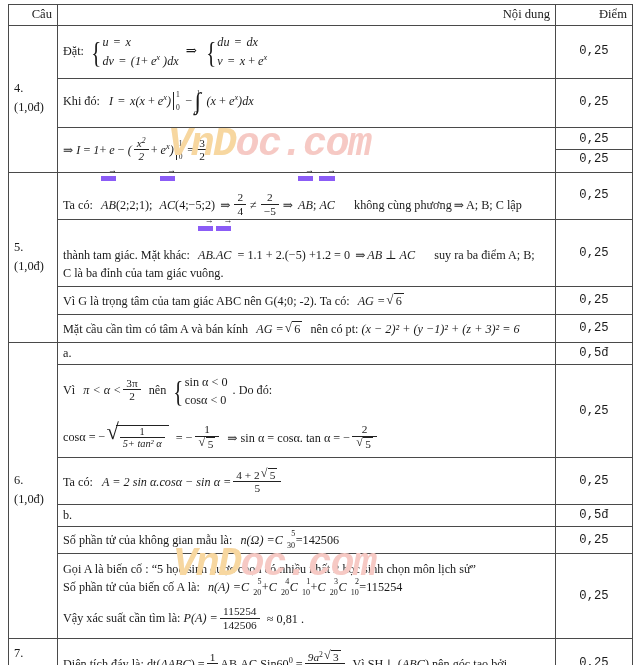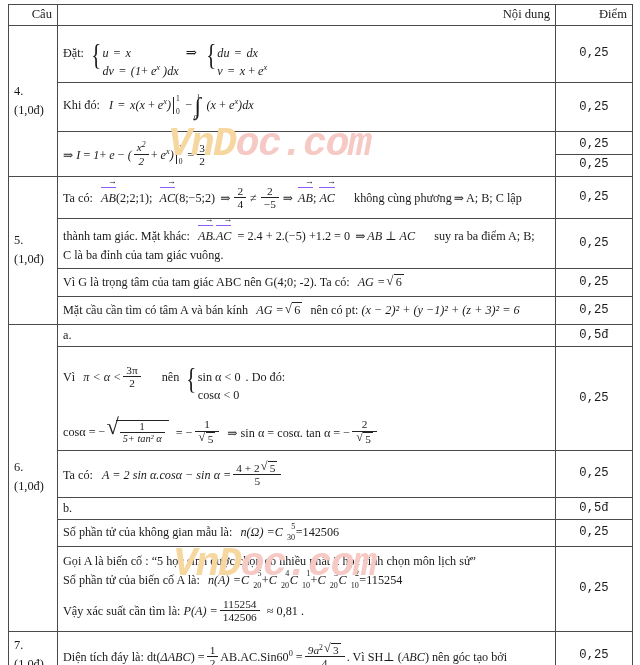--- a/index.html
+++ b/index.html
@@ -101,39 +101,39 @@
     content: "\221A";
     position: absolute;
     left: 0; top: -0.08em;
     font-size: 1.08em;
   }
   .sqrt.tall:before { font-size: 1.85em; top: -0.30em; }
   .sqrt.tall { padding-left: 0.75em; }
 
   
   .vec { display: inline-block; position: relative; padding-top: 1px; }
-  .vec > span.body { display: inline-block; border-top: 1px solid #8b5cf6; padding-top: 3px; }
+  .vec > span.body { display: inline-block; border-top: 5px solid #8b5cf6; padding-top: 17px; }
   .vec:after {
     content: "\2192";
     position: absolute;
     right: -1px; top: -9px;
     font-size: 9px;
     line-height: 9px;
   }
 
   
   .sys { display: inline-flex; align-items: center; vertical-align: middle; margin: 0 2px;}
   .sys > .brace {
     font-size: 2.45em;
     line-height: 0.78;
     font-weight: 300;
     transform: scaleX(0.72);
     margin-right: -1px;
   }
-  .sys > .rows { display: inline-block; margin-top: 16px; }
+  .sys > .rows { display: inline-block; }
   .sys > .rows > span { display: block; line-height: 1.5; white-space: nowrap; }
 
   
   .evalbar {
     display: inline-block;
     position: relative;
     border-left: 1px solid #222;
     height: 1.45em;
     vertical-align: -0.42em;
     margin-left: 2px;
@@ -253,36 +253,36 @@
 
       <tr>
         <td class="cau-cell" rowspan="4">
           <span class="line tight">5.</span>
           <span class="line tight">(1,0đ)</span>
         </td>
         <td class="content-cell" style="height:37px">
           <span class="m">
             <span>Ta có:</span>
             <span class="vec it" style="margin-left:5px"><span class="body">AB</span></span><span>(2;2;1);</span>
-            <span class="vec it" style="margin-left:4px"><span class="body">AC</span></span><span>(8;−5;2)</span>
+            <span class="vec it" style="margin-left:4px"><span class="body">AC</span></span><span>(4;−5;2)</span>
             <span class="op">⇒</span><span class="frac"><span class="num">2</span><span class="den">4</span></span><span class="op">≠</span><span class="frac"><span class="num">2</span><span class="den">−5</span></span><span class="op">⇒</span>
             <span class="vec it"><span class="body">AB</span></span><span>;</span>
             <span class="vec it"><span class="body">AC</span></span>
             <span style="margin-left:16px">không cùng phương</span><span class="op">⇒</span><span>A; B; C lập</span>
           </span>
         </td>
         <td class="diem-cell diem-bot">0,25</td>
       </tr>
 
       <tr>
         <td class="content-cell" style="height:43px">
           <span class="line m">
             <span>thành tam giác. Mặt khác:</span>
             <span class="vec it" style="margin-left:5px"><span class="body">AB</span></span><span class="it">.</span><span class="vec it"><span class="body">AC</span></span>
-            <span style="margin-left:3px">= 2.4 + 2.(−5) +1.2 = 0</span>
+            <span style="margin-left:3px">= 1.1 + 2.(−5) +1.2 = 0</span>
             <span class="op">⇒</span><span class="it">AB ⊥ AC</span>
             <span style="margin-left:16px">suy ra ba điểm A; B;</span>
           </span>
           <span class="line m">C là ba đỉnh của tam giác vuông.</span>
         </td>
         <td class="diem-cell diem-bot">0,25</td>
       </tr>
 
       <tr>
         <td class="content-cell" style="height:23px">
@@ -313,21 +313,21 @@
         </td>
         <td class="content-cell" style="height:17px">a.</td>
         <td class="diem-cell">0,5đ</td>
       </tr>
 
       <tr>
         <td class="content-cell" style="height:88px">
           <span class="line m" style="margin-bottom:14px">
             <span>Vì</span>
             <span class="it" style="margin-left:5px">π &lt; α &lt;</span><span class="frac"><span class="num">3π</span><span class="den">2</span></span>
-            <span style="margin-left:16px">nên</span>
+            <span style="margin-left:3px">nên</span>
             <span class="sys">
               <span class="brace">{</span>
               <span class="rows">
                 <span>sin α &lt; 0</span>
                 <span>cosα &lt; 0</span>
               </span>
             </span>
             <span>. Do đó:</span>
           </span>
           <span class="line m">

